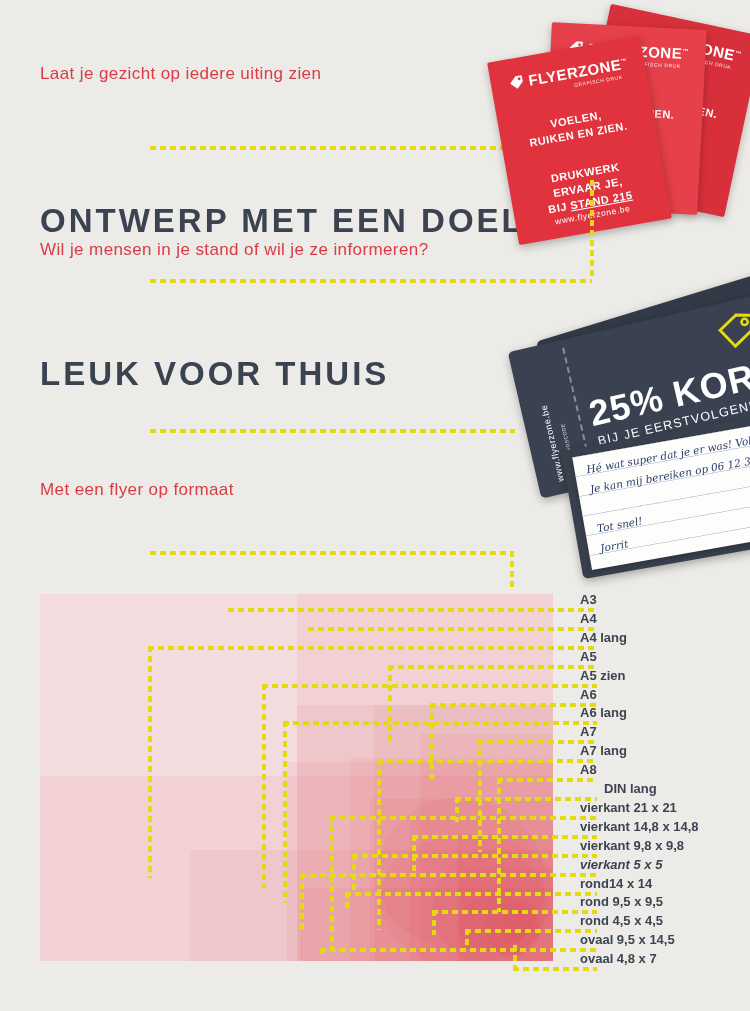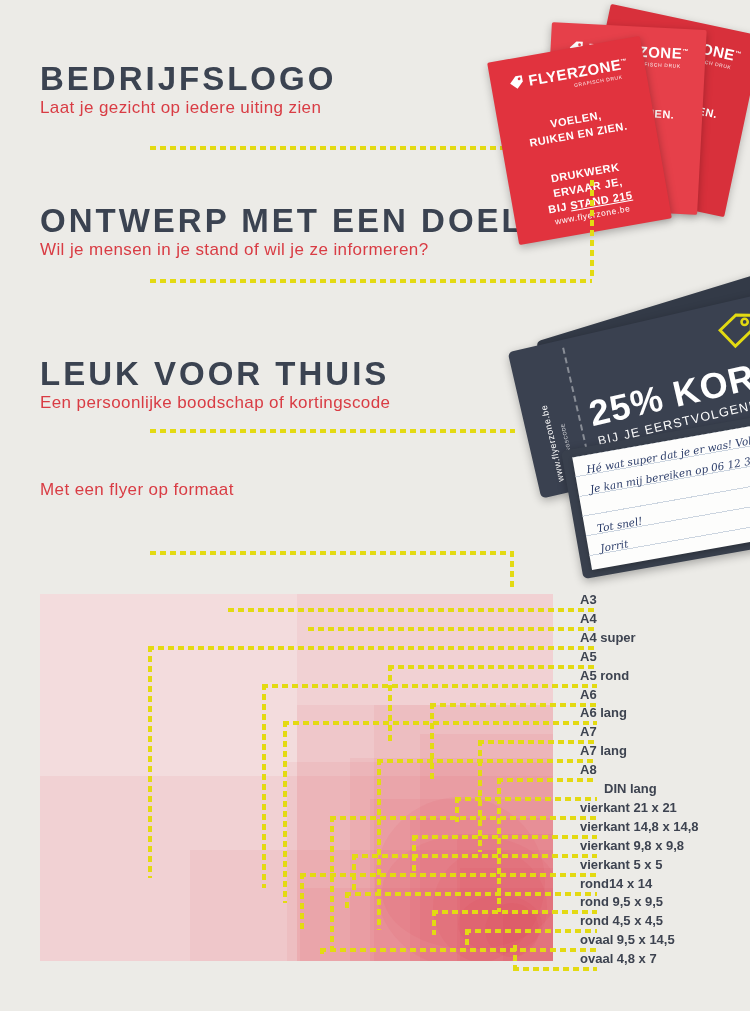--- a/index.html
+++ b/index.html
@@ -74,30 +74,28 @@
   .fmt-rect,.fmt-round{position:absolute;}
   .fmt-base{background:#f3dcdd;}
   .fmt-round{border-radius:50%;}
 
   .format-label{position:absolute;left:580px;font-size:13px;font-weight:bold;color:#3d4350;white-space:nowrap;z-index:6;}
 </style>
 </head>
 <body>
 
 <div class="section" id="sec1">
-  <h1>BEDRIJFSLOGO</h1>
   <p class="sub">Laat je gezicht op iedere uiting zien</p>
 </div>
 <div class="section" id="sec2">
   <h1>ONTWERP MET EEN DOEL</h1>
   <p class="sub">Wil je mensen in je stand of wil je ze informeren?</p>
 </div>
 <div class="section" id="sec3">
   <h1>LEUK VOOR THUIS</h1>
-  <p class="sub">Een persoonlijke boodschap of kortingscode</p>
 </div>
 <div class="section" id="sec4">
   <p class="sub">Met een flyer op formaat</p>
 </div>
 
 <div id="layer-under">
     <div class="dot-h" style="left: 150px; top: 146px; width: 395px;"></div>
   </div>
 
 <div id="flyers">
@@ -184,33 +182,33 @@
     <div class="fmt-rect" style="left: 463px; top: 319px; width: 50px; height: 50px; background: rgba(215, 35, 50, 0.055);"></div>
     <div class="fmt-round" style="left: 335px; top: 203px; width: 170px; height: 170px; background: rgba(215, 35, 50, 0.055);"></div>
     <div class="fmt-round" style="left: 393px; top: 256px; width: 114px; height: 114px; background: rgba(215, 35, 50, 0.055);"></div>
     <div class="fmt-round" style="left: 445px; top: 309px; width: 54px; height: 54px; background: rgba(215, 35, 50, 0.055);"></div>
     <div class="fmt-round" style="left: 342px; top: 241px; width: 176px; height: 114px; background: rgba(215, 35, 50, 0.055);"></div>
     <div class="fmt-round" style="left: 418px; top: 301px; width: 84px; height: 58px; background: rgba(215, 35, 50, 0.055);"></div>
   </div>
 <div id="labels">
     <div class="format-label" style="top: 592px;">A3</div>
     <div class="format-label" style="top: 610.9px;">A4</div>
-    <div class="format-label" style="top: 629.8px;">A4 super</div>
+    <div class="format-label" style="top: 629.8px;">A4 lang</div>
     <div class="format-label" style="top: 648.7px;">A5</div>
-    <div class="format-label" style="top: 667.6px;">A5 rond</div>
+    <div class="format-label" style="top: 667.6px;">A5 zien</div>
     <div class="format-label" style="top: 686.5px;">A6</div>
     <div class="format-label" style="top: 705.4px;">A6 lang</div>
     <div class="format-label" style="top: 724.3px;">A7</div>
     <div class="format-label" style="top: 743.2px;">A7 lang</div>
     <div class="format-label" style="top: 762.1px;">A8</div>
     <div class="format-label" style="top: 781px; margin-left: 24px;">DIN lang</div>
     <div class="format-label" style="top: 799.9px;">vierkant 21 x 21</div>
     <div class="format-label" style="top: 818.8px;">vierkant 14,8 x 14,8</div>
     <div class="format-label" style="top: 837.7px;">vierkant 9,8 x 9,8</div>
-    <div class="format-label" style="top: 856.6px;">vierkant 5 x 5</div>
+    <div class="format-label" style="top: 856.6px; font-style: italic;">vierkant 5 x 5</div>
     <div class="format-label" style="top: 875.5px;">rond14 x 14</div>
     <div class="format-label" style="top: 894.4px;">rond 9,5 x 9,5</div>
     <div class="format-label" style="top: 913.3px;">rond 4,5 x 4,5</div>
     <div class="format-label" style="top: 932.2px;">ovaal 9,5 x 14,5</div>
     <div class="format-label" style="top: 951.1px;">ovaal 4,8 x 7</div>
   </div>
 
 <div id="layer-over">
     <div class="dot-h" style="left: 150px; top: 279px; width: 442px;"></div>
     <div class="dot-v" style="left: 590px; top: 180px; height: 99px;"></div>

